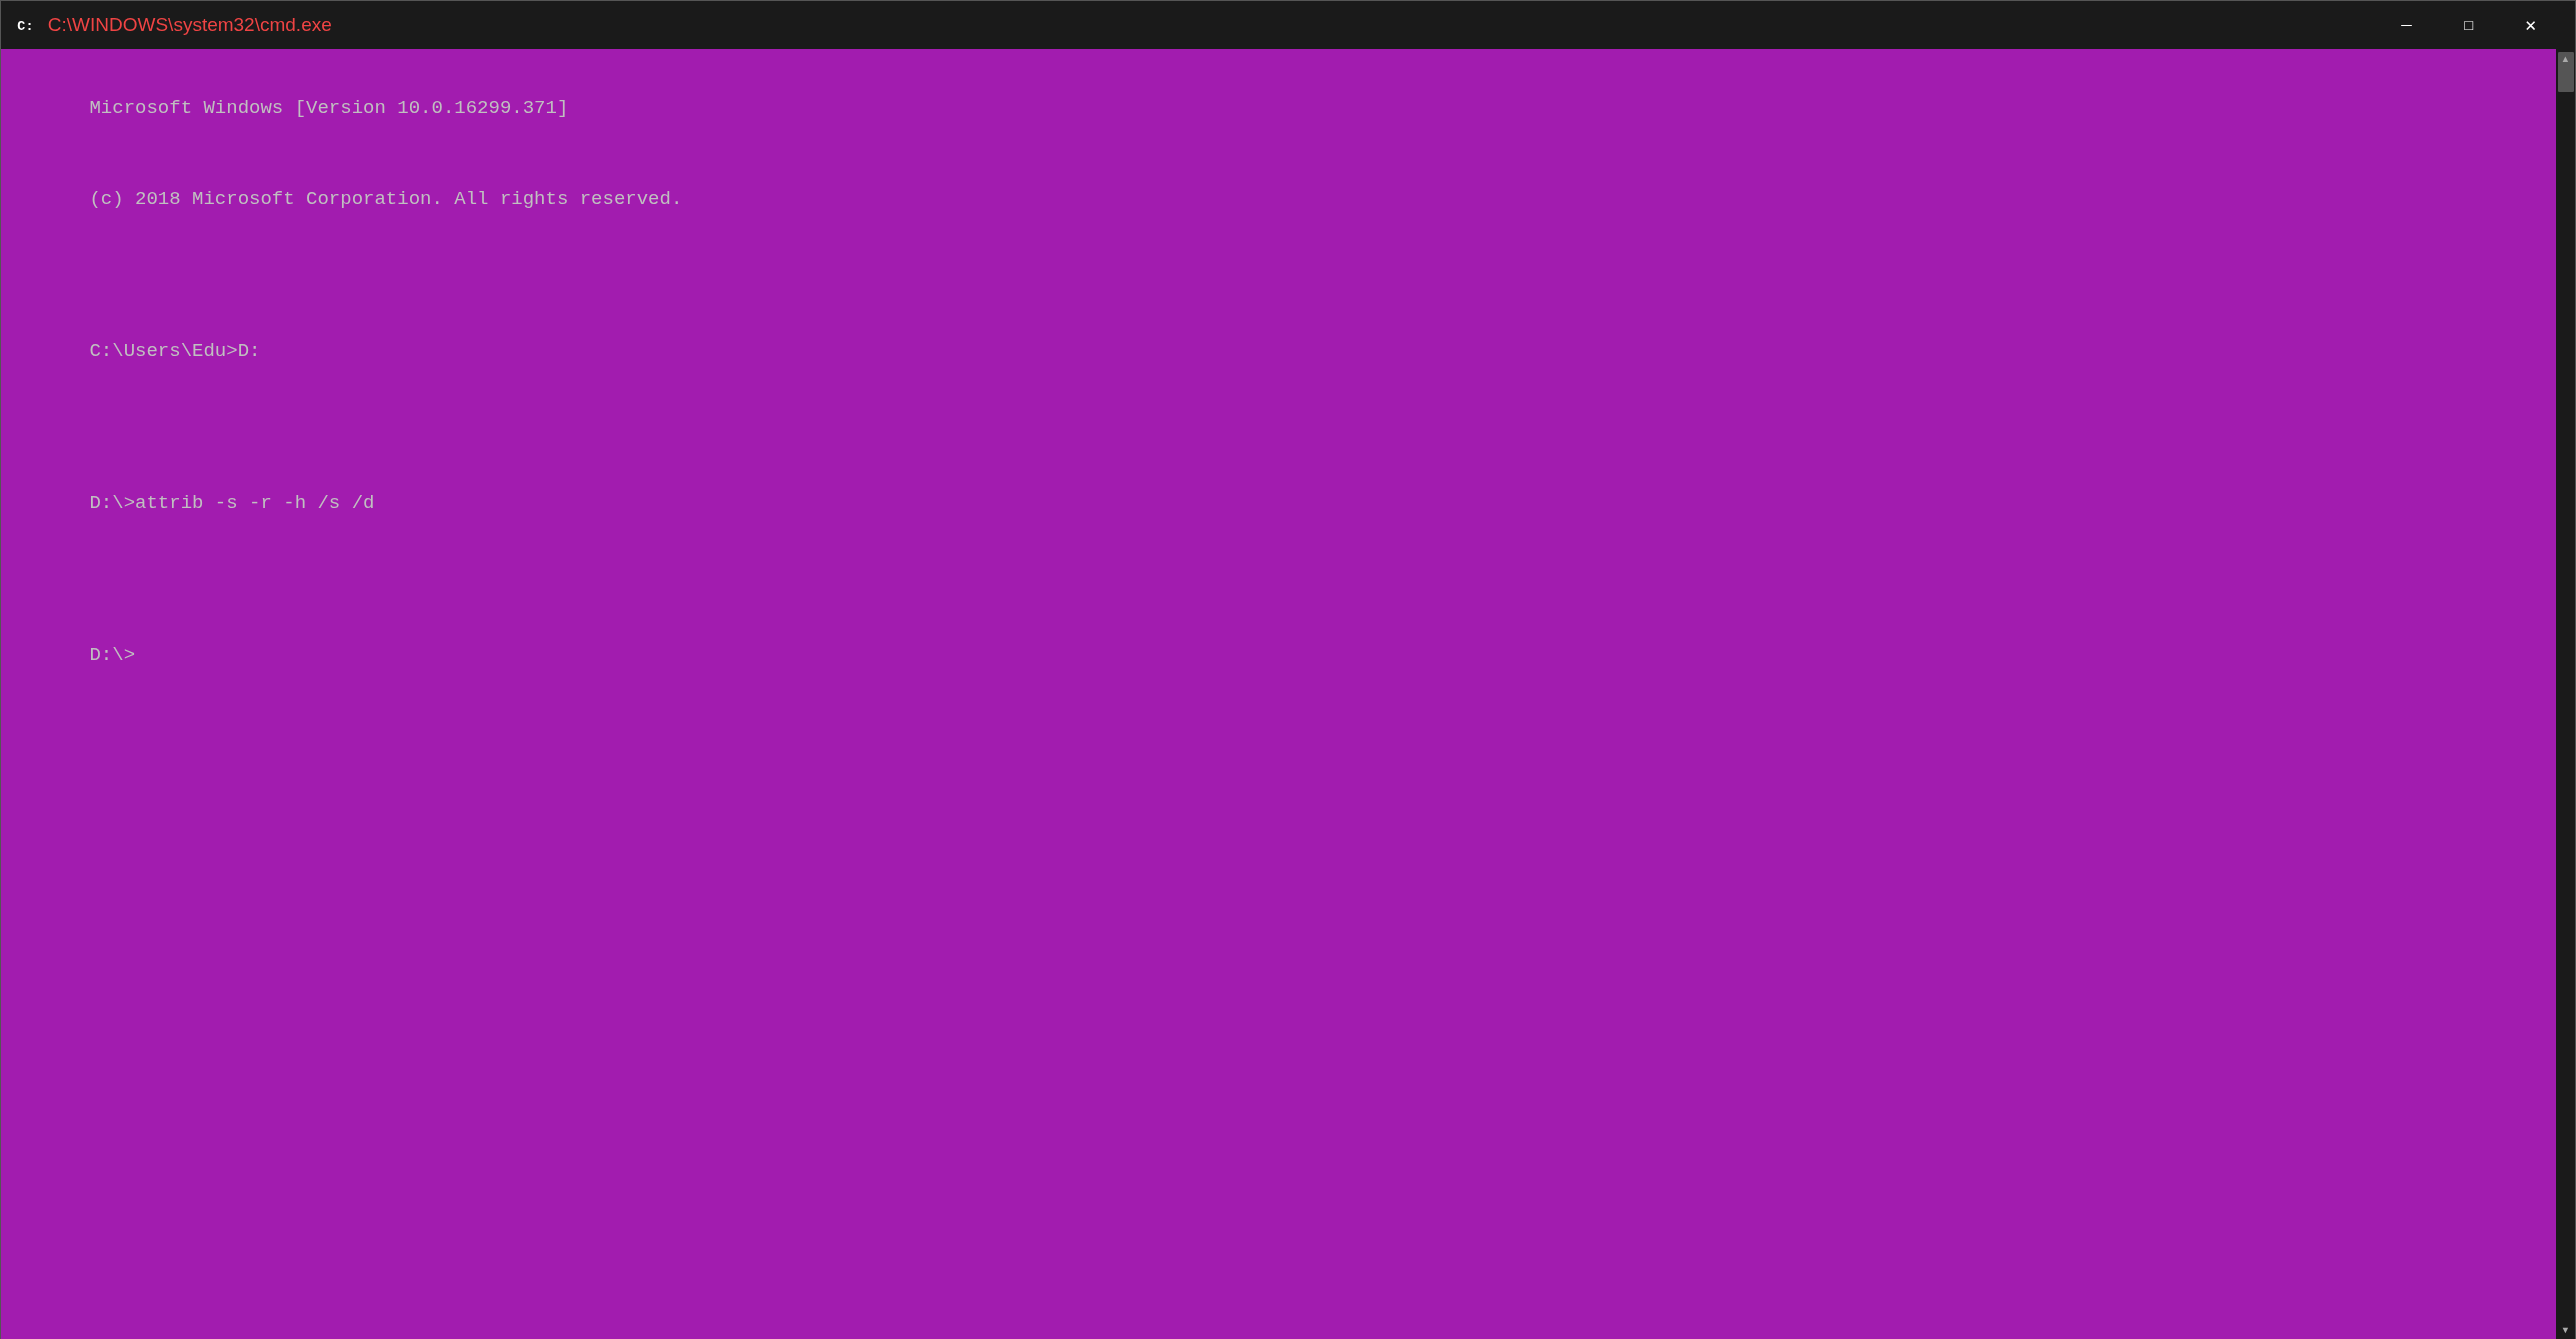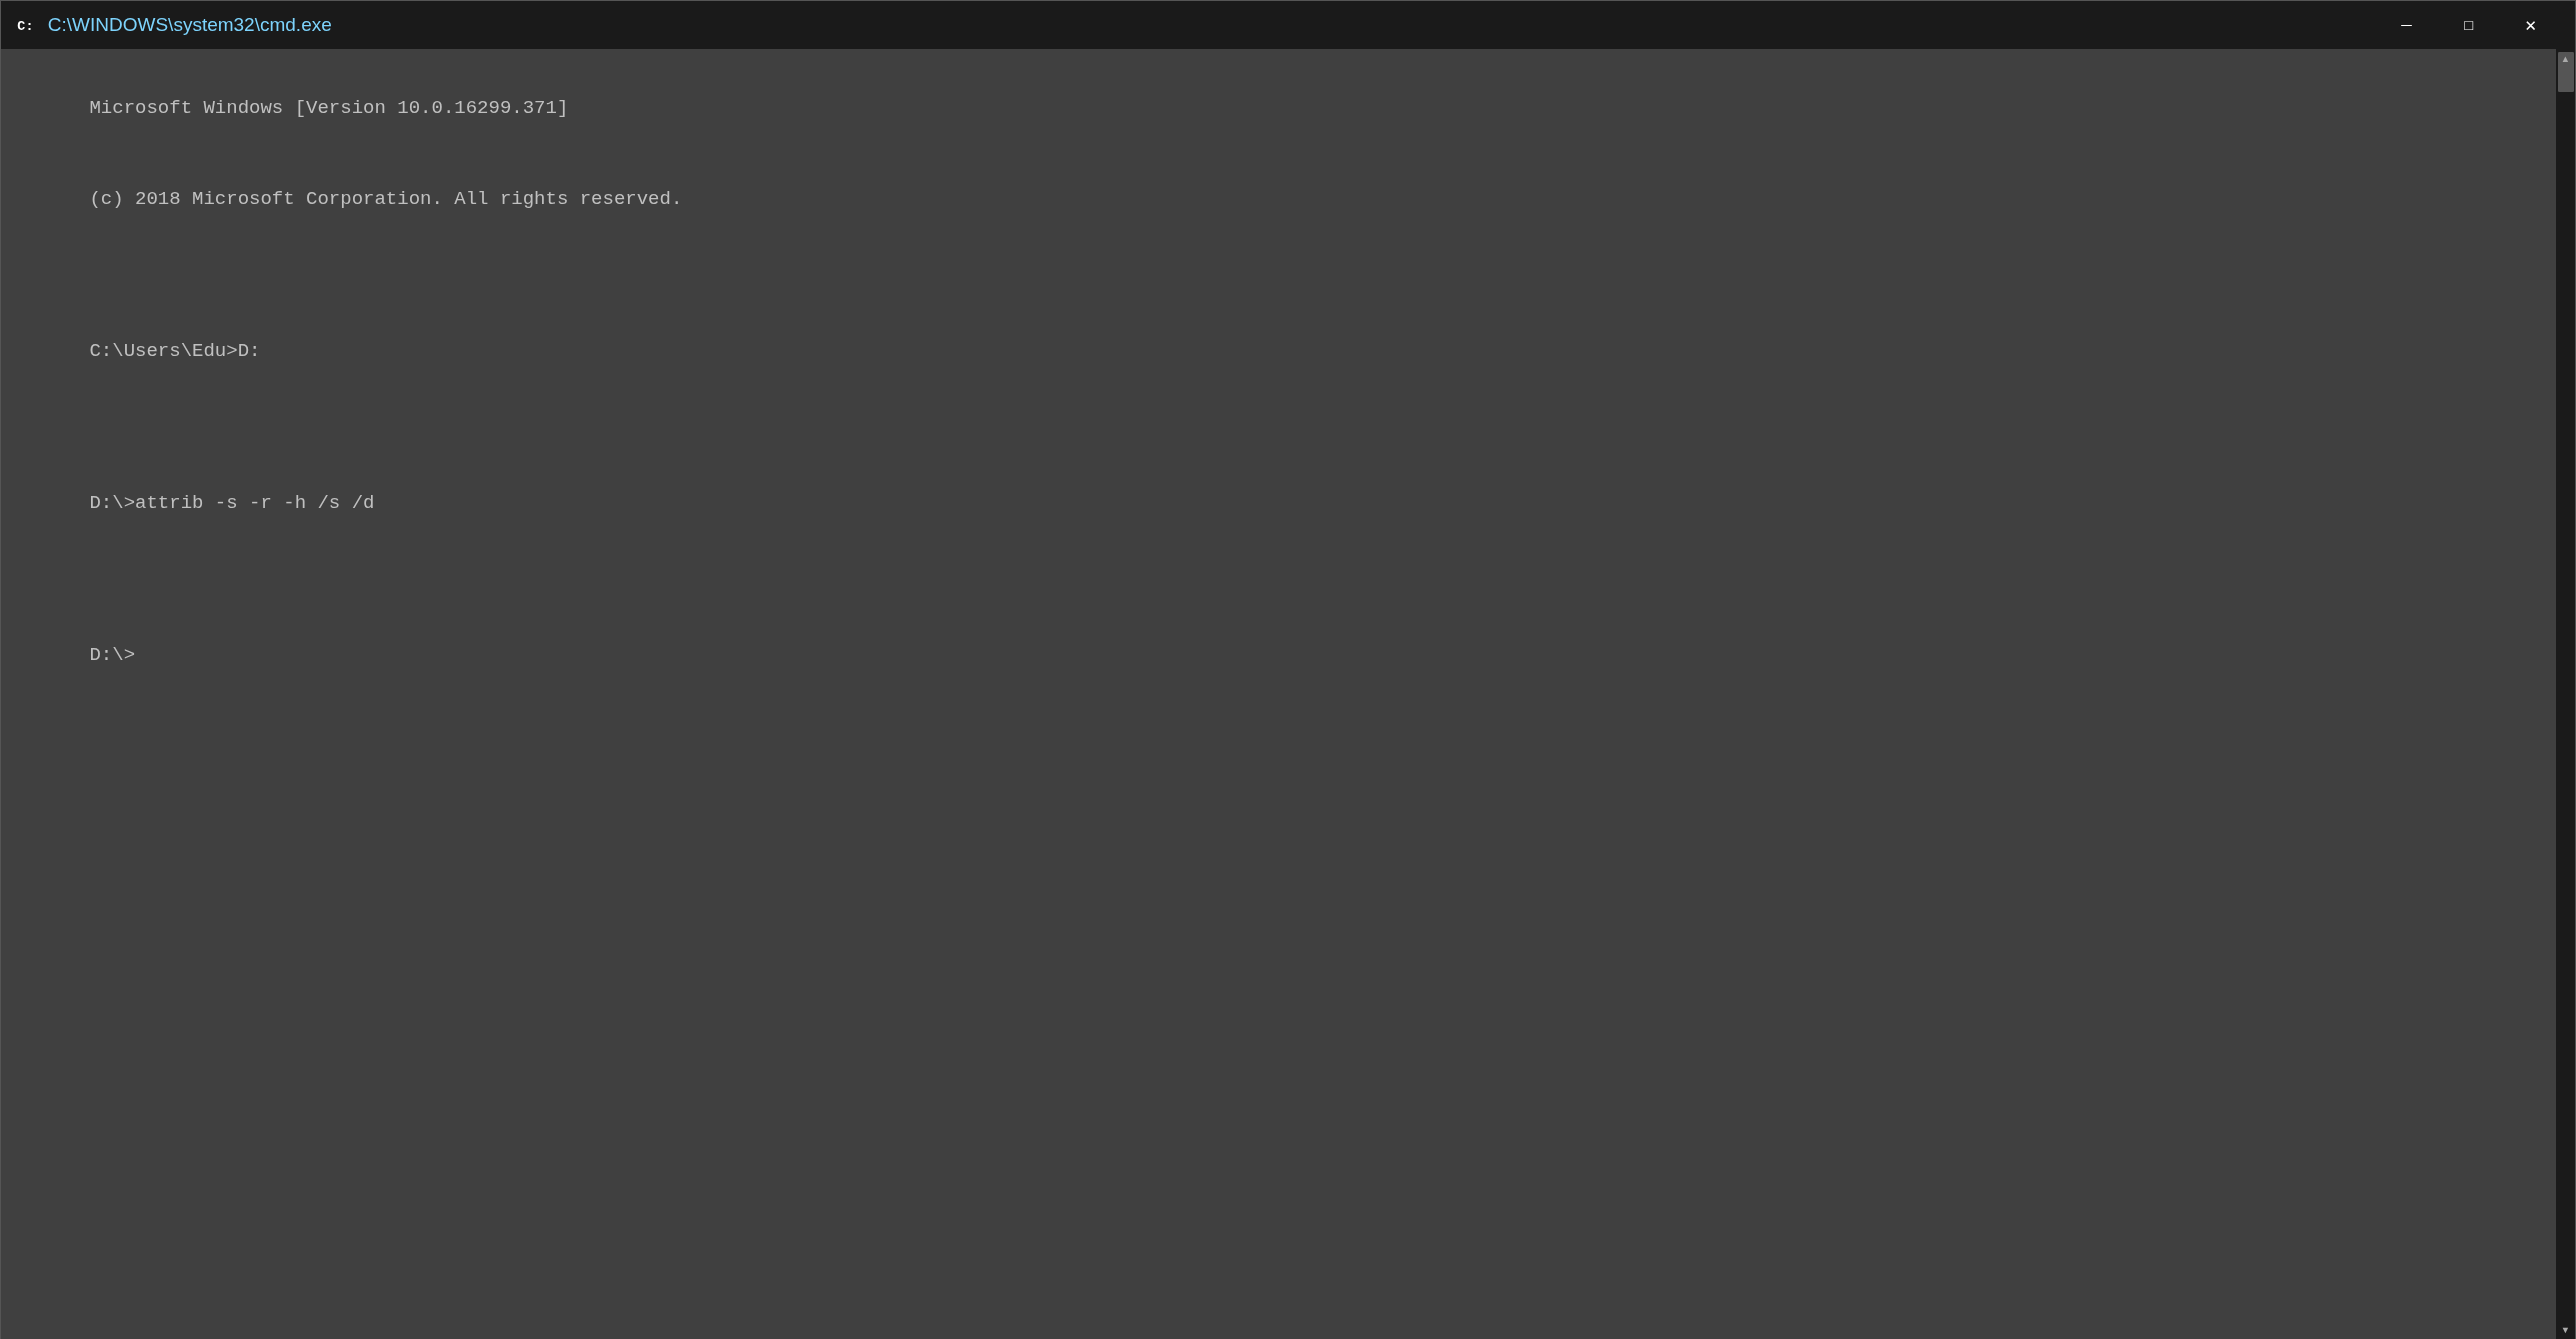--- a/index.html
+++ b/index.html
@@ -47,21 +47,21 @@
       align-items: center;
       justify-content: center;
     }
 
     .title-bar-icon svg {
       width: 21.5px;
       height: 21.5px;
     }
 
     .title-bar-text {
-      color: #7dd3fc;
+      color: #ef4444;
       font-size: 19px;
       font-family: 'Segoe UI', Arial, sans-serif;
       font-weight: normal;
       flex: 1;
     }
 
     .title-bar-controls {
       display: flex;
       align-items: center;
       height: 100%;
@@ -76,21 +76,21 @@
       cursor: pointer;
       color: #ffffff;
       font-size: 14.8px;
       background: transparent;
       border: none;
       outline: none;
     }
 
     .console-area {
       flex: 1;
-      background: #404040;
+      background: #a21caf;
       padding: 13.4px 20px;
       overflow: hidden;
       position: relative;
     }
 
     .console-text {
       color: #c0c0c0;
       font-family: 'Courier New', Consolas, monospace;
       font-size: 19px;
       line-height: 1.6;

